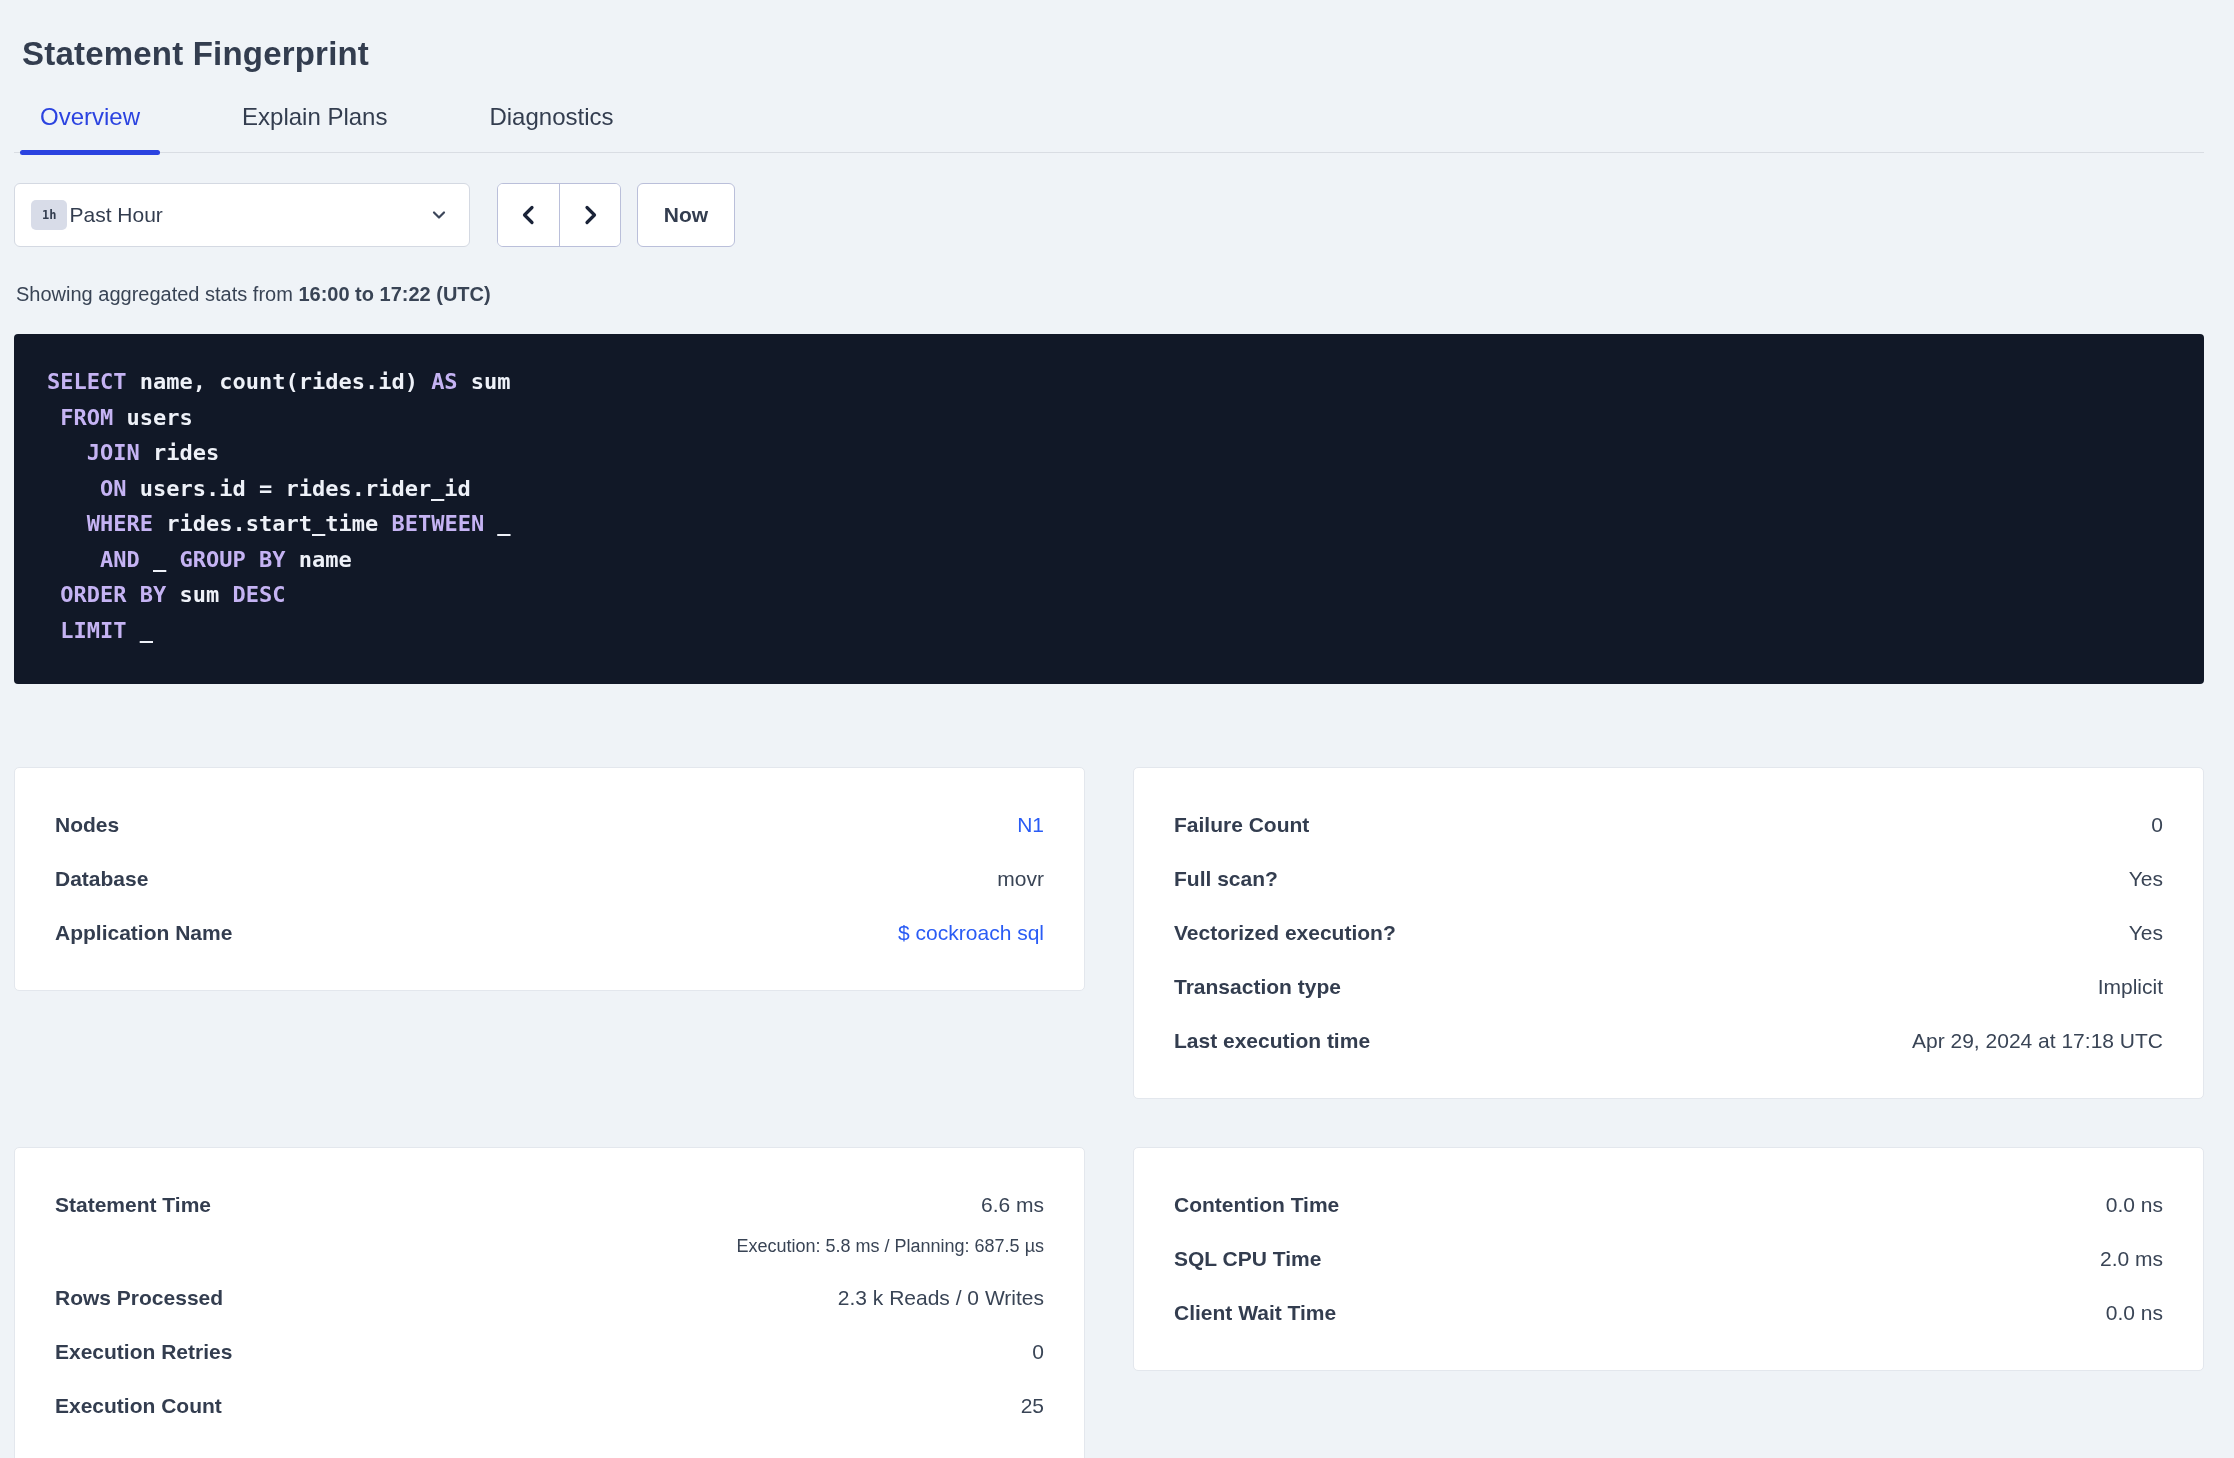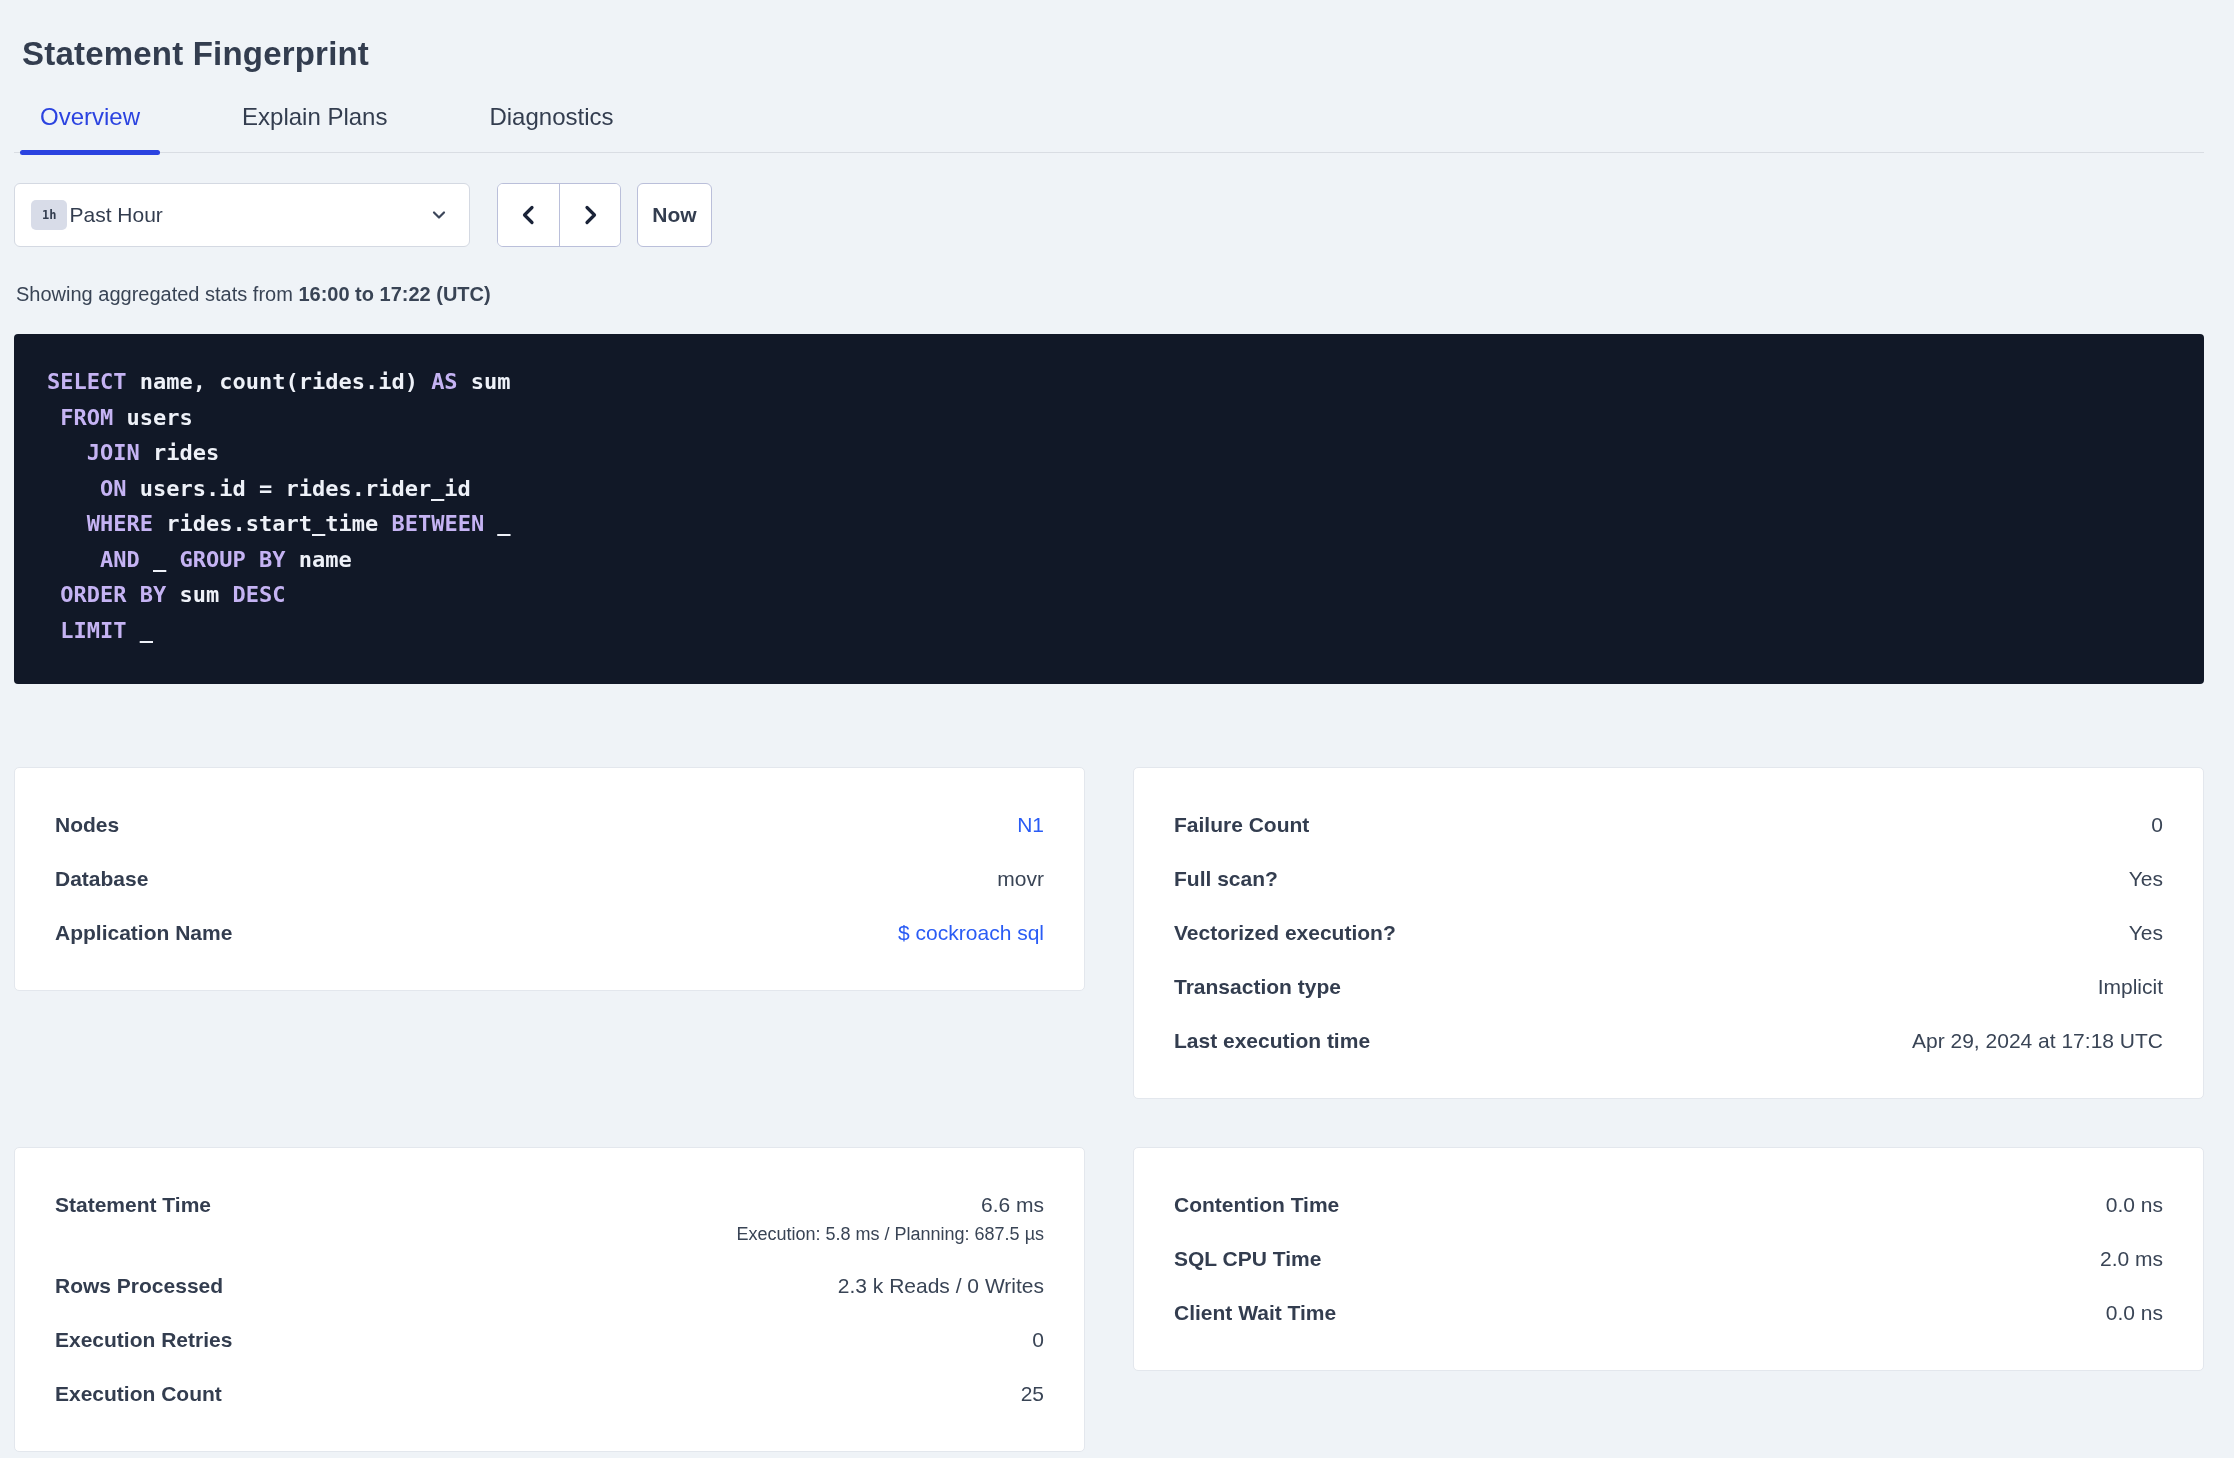--- a/index.html
+++ b/index.html
@@ -50,21 +50,21 @@
   .arrow-group{
     display:flex;margin-left:27px;background:#fff;
     border:1px solid var(--button-border);border-radius:6px;overflow:hidden;
   }
   .arrow-btn{
     width:61px;border:none;background:#fff;display:flex;align-items:center;
     justify-content:center;cursor:pointer;color:#1a2338;padding:0;
   }
   .arrow-btn + .arrow-btn{border-left:1px solid var(--button-border);}
   .now-btn{
-    margin-left:16px;width:75px;background:#fff;border:1px solid var(--button-border);
+    margin-left:16px;width:98px;background:#fff;border:1px solid var(--button-border);
     border-radius:6px;font-family:inherit;font-size:21px;font-weight:bold;
     color:var(--title-text);cursor:pointer;
   }
 
   .note{margin:36px 0 0 2px;font-size:20px;color:var(--body-text);}
   .note b{font-weight:bold;}
 
   .sql-box{
     margin-top:28px;background:var(--code-bg);border-radius:4px;
     padding:30px 40px 36px 33px;
@@ -80,21 +80,21 @@
   .card{
     background:var(--card-bg);border:1px solid var(--card-border);
     border-radius:5px;padding:43px 40px;
   }
   .crow{display:flex;justify-content:space-between;align-items:flex-start;min-height:28px;}
   .crow + .crow{margin-top:26px;}
   .lbl{font-weight:bold;font-size:21px;line-height:28px;color:var(--title-text);}
   .valwrap{text-align:right;}
   .val{font-size:21px;line-height:28px;color:var(--body-text);}
   .val.link{color:var(--link-blue);cursor:pointer;}
-  .sub{display:block;font-size:18px;line-height:24px;margin-top:3px;color:var(--body-text);}
+  .sub{display:block;font-size:18px;line-height:24px;margin-top:15px;color:var(--body-text);}
 </style>
 </head>
 <body>
 
 <div class="page">
 
   <h1 class="title">Statement Fingerprint</h1>
 
   <div class="tabs">
     <div class="tab active">

